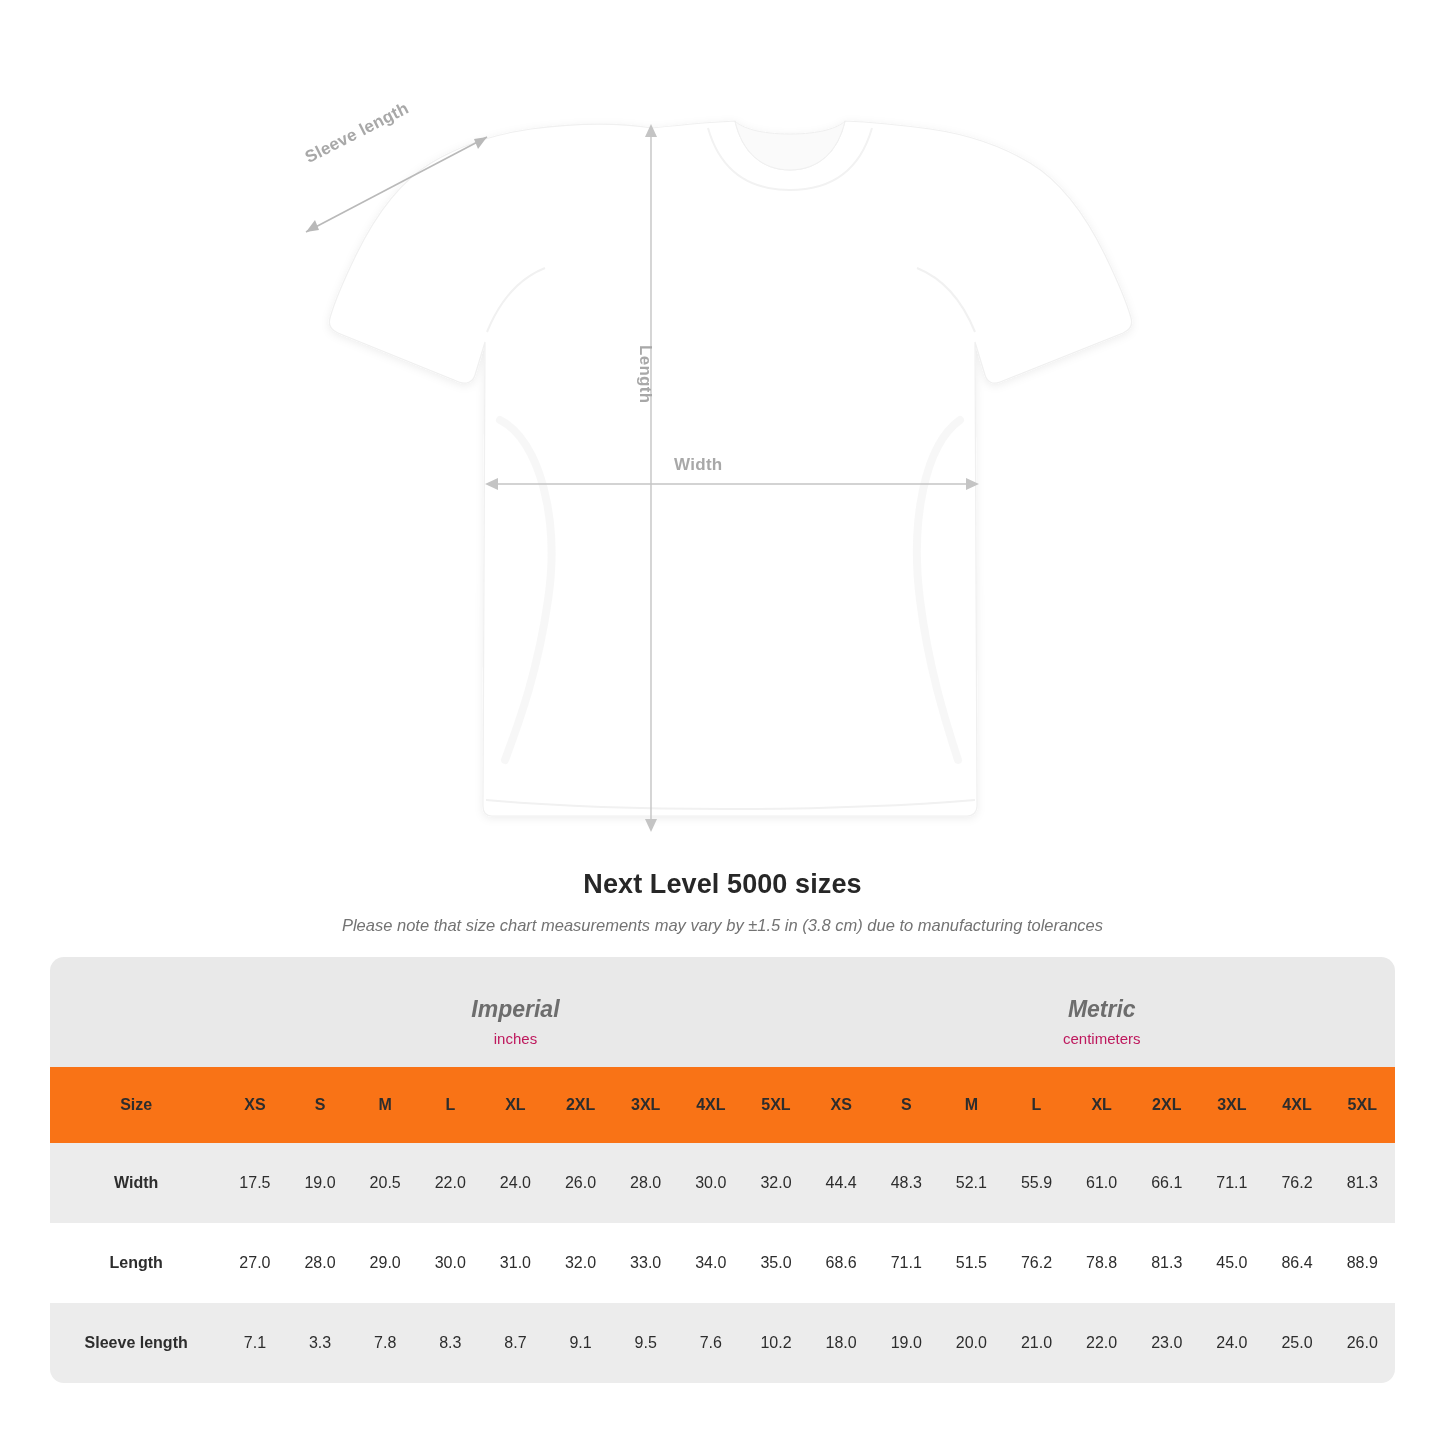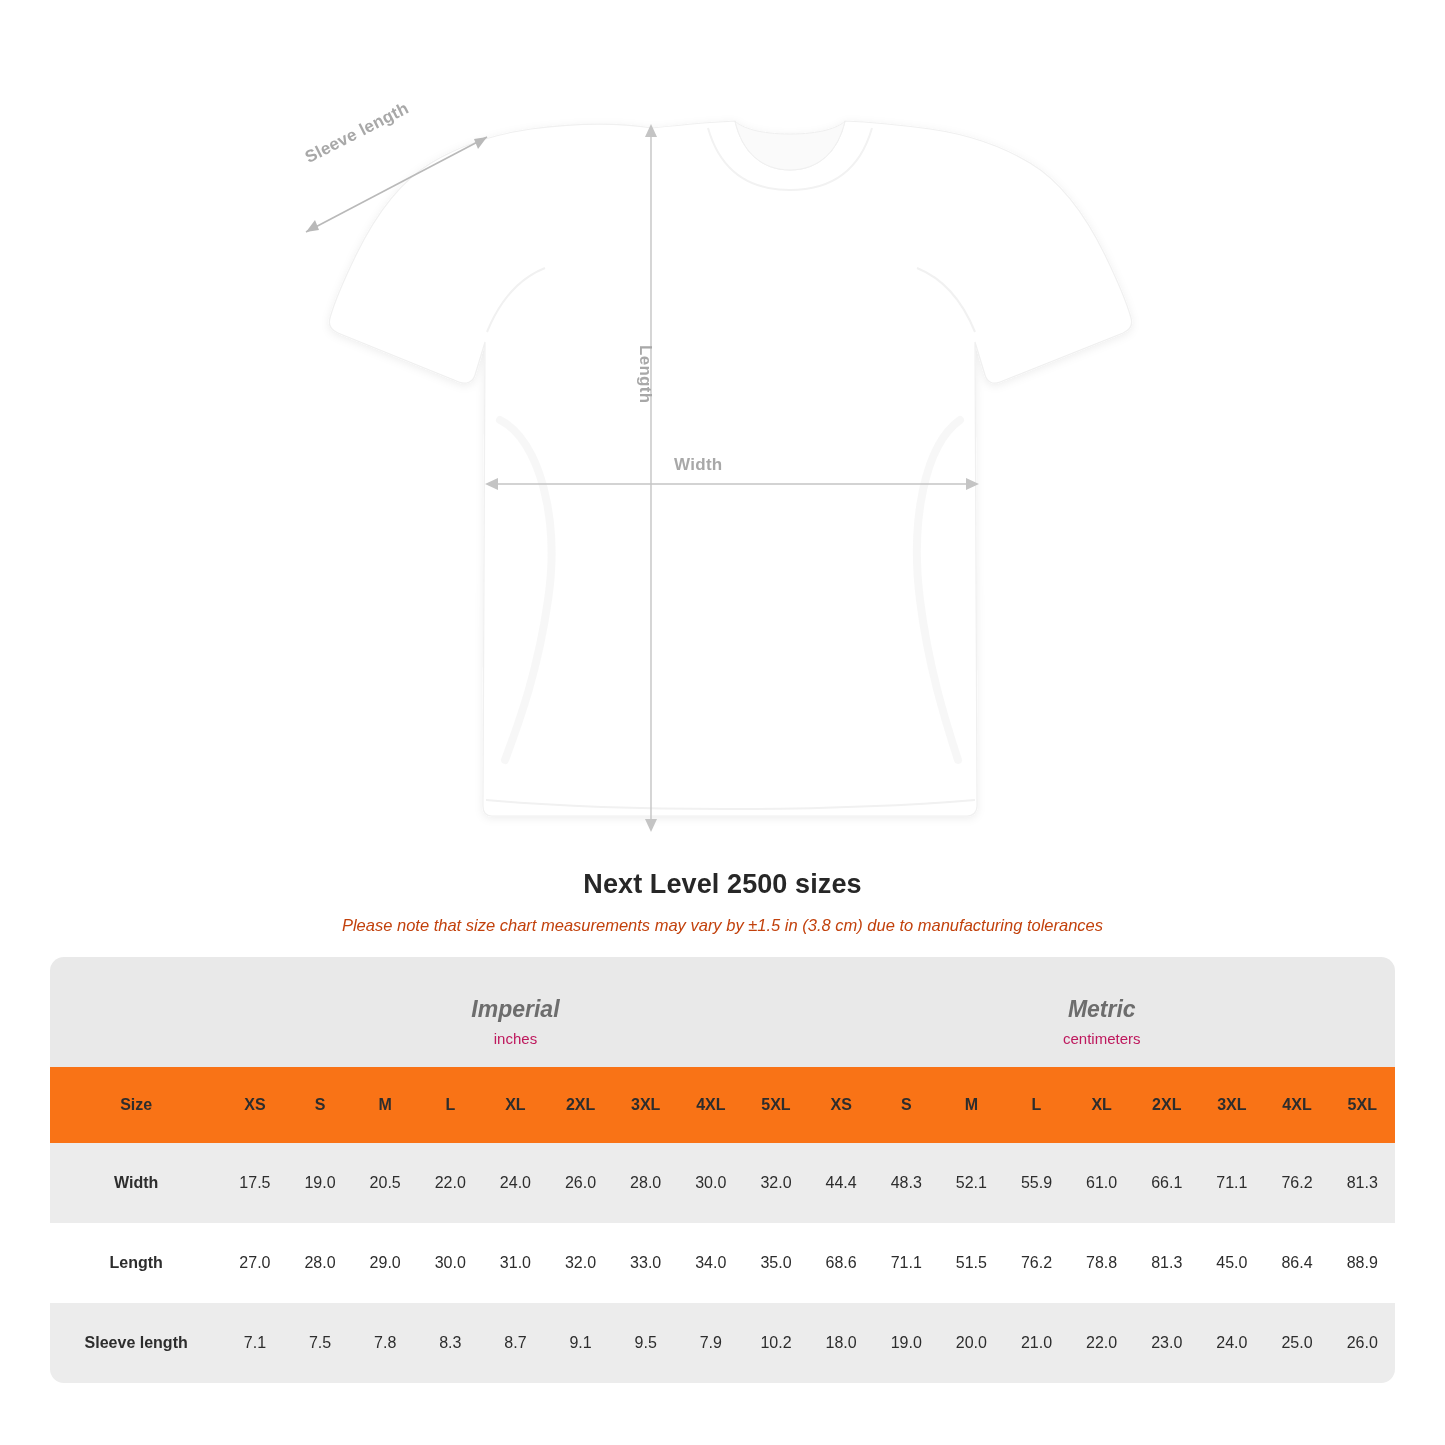--- a/index.html
+++ b/index.html
@@ -68,21 +68,21 @@
   .chart-title {
     font-size: 27px;
     font-weight: bold;
     color: #272727;
     margin: 0;
     letter-spacing: .1px;
   }
   .chart-note {
     font-size: 16.5px;
     font-style: italic;
-    color: #c2410c;
+    color: #737373;
     margin-top: 16px;
   }
 
   
   .table-wrap {
     margin: 22px 50px 0 50px;
     border-radius: 14px;
     overflow: hidden;
   }
   table.size-table {
@@ -219,21 +219,21 @@
         <path d="M979,484 l-13,-6 l0,12 z" fill="#c4c4c4" stroke="none"></path>
       </g>
     </svg>
 
     <div class="dim-label dim-sleeve">Sleeve length</div>
     <div class="dim-label dim-length">Length</div>
     <div class="dim-label dim-width">Width</div>
   </div>
 
   <div class="title-block">
-    <h1 class="chart-title">Next Level 2500 sizes</h1>
+    <h1 class="chart-title">Next Level 5000 sizes</h1>
     <div class="chart-note">Please note that size chart measurements may vary by ±1.5 in (3.8 cm) due to manufacturing tolerances</div>
   </div>
 
   <div class="table-wrap">
     <table class="size-table">
       <colgroup>
         <col class="col-label">
         <col class="col-val">
           <col class="col-val">
           <col class="col-val">
@@ -329,27 +329,27 @@
           <td>78.8</td>
           <td>81.3</td>
           <td>45.0</td>
           <td>86.4</td>
           <td>88.9</td>
         </tr>
 
         <tr class="data-row band-grey">
           <td class="row-head">Sleeve length</td>
           <td>7.1</td>
-          <td>7.5</td>
+          <td>3.3</td>
           <td>7.8</td>
           <td>8.3</td>
           <td>8.7</td>
           <td>9.1</td>
           <td>9.5</td>
-          <td>7.9</td>
+          <td>7.6</td>
           <td>10.2</td>
           <td>18.0</td>
           <td>19.0</td>
           <td>20.0</td>
           <td>21.0</td>
           <td>22.0</td>
           <td>23.0</td>
           <td>24.0</td>
           <td>25.0</td>
           <td>26.0</td>

